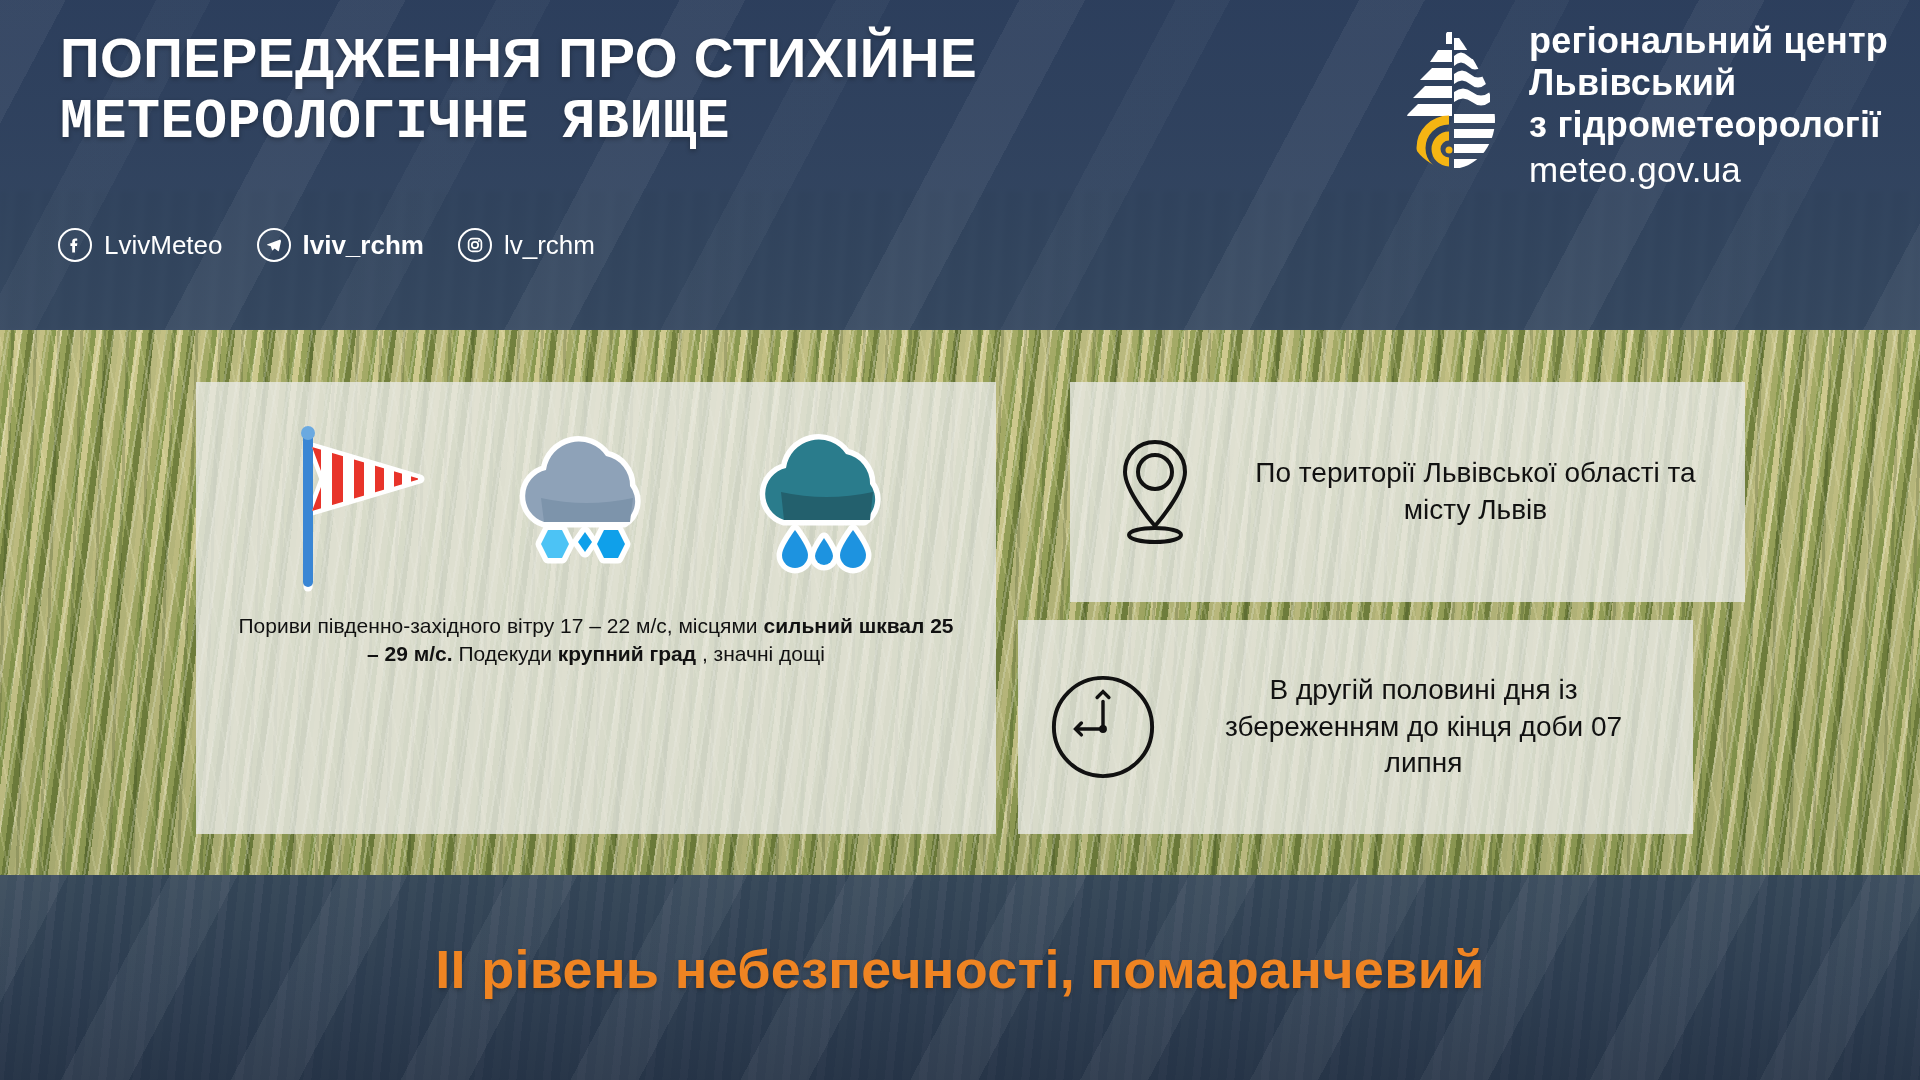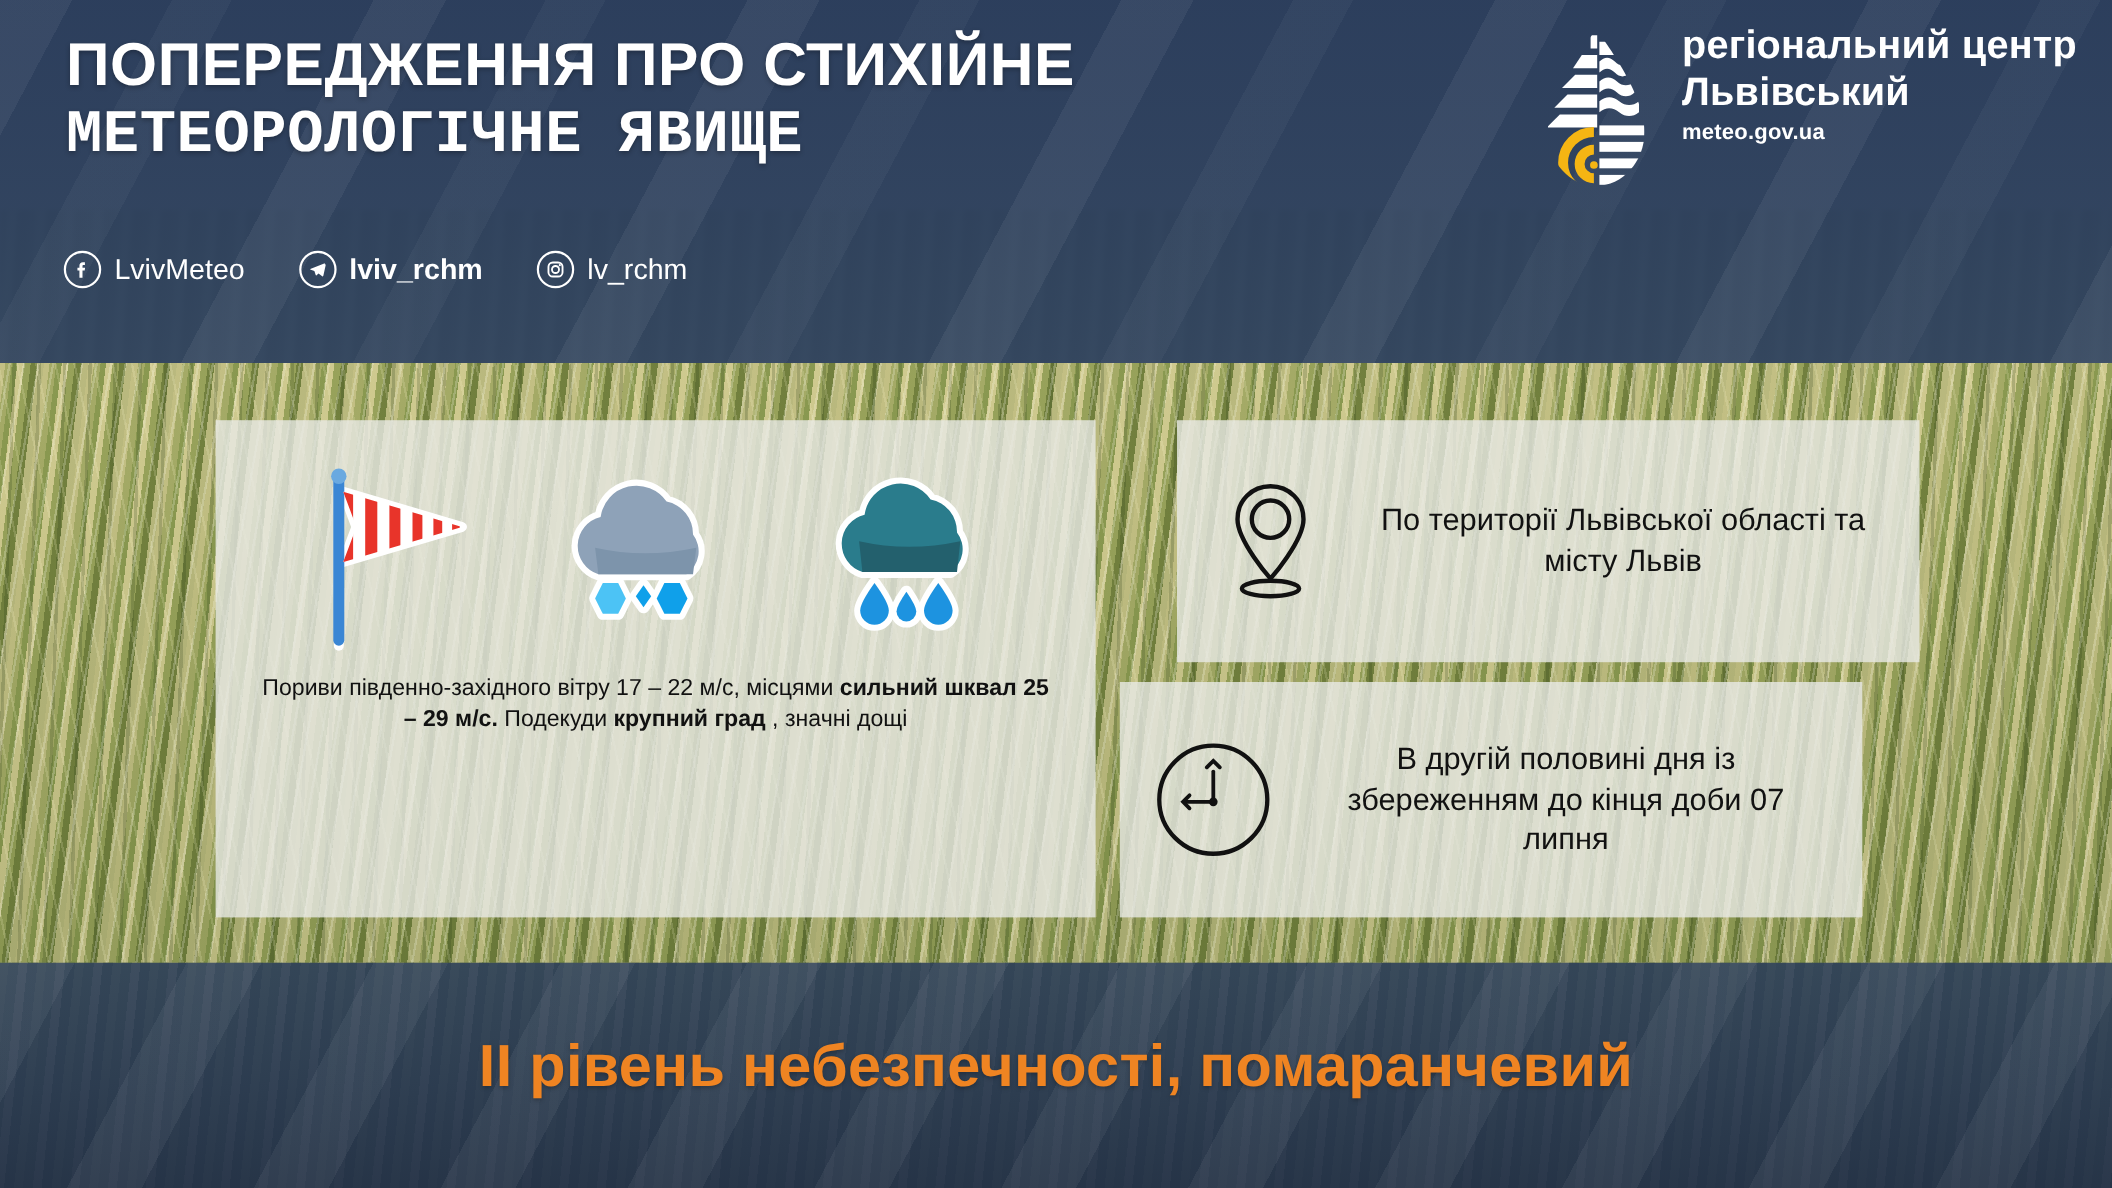--- a/index.html
+++ b/index.html
@@ -90,21 +90,21 @@
     position:absolute; left:60px; top:26px;
     color:#fff; font-size:55px; font-weight:bold;
     line-height:1.18; letter-spacing:0.5px;
     text-shadow:0 2px 5px rgba(0,0,0,0.30);
     width:1000px;
   }
   .title .l2 { display:block;font-family:Liberation Mono, monospace; }
 
   .socials {
     position:absolute; left:58px; top:228px;
-    display:flex; align-items:center; gap:49px;
+    display:flex; align-items:center; gap:34px;
   }
   .social { display:flex; align-items:center; gap:12px; }
   .social .glyph {
     width:34px; height:34px; border-radius:50%;
     border:2px solid #ffffff;
     display:flex; align-items:center; justify-content:center;
     color:#fff;
   }
   .social .sname { color:#fff; font-size:26px; }
   .social .sname.bold { font-weight:bold; }
@@ -114,21 +114,21 @@
     position:absolute; right:32px; top:20px;
     display:flex; align-items:flex-start; gap:26px;
   }
   .logo-mark { width:104px; height:150px; flex:0 0 auto; margin-top:4px; }
   .logo-text { color:#fff; }
   .logo-text .ln {
     display:block; font-size:36px; font-weight:bold;
     line-height:1.16; letter-spacing:0.2px; white-space:nowrap;
   }
   .logo-text .site {
-    display:block; font-size:20px; font-weight:bold;
+    display:block; font-size:35px; font-weight:normal;
     line-height:1.2; margin-top:4px; letter-spacing:0.2px;
   }
 
   
   .middle { position:absolute; left:0; top:330px; width:1920px; height:545px; overflow:hidden; }
 
   .card {
     position:absolute;
     background:rgba(233,234,230,0.80);
     color:#111;
@@ -276,20 +276,21 @@
                 <path d="M50 112 a13 13 0 0 0 -13 13 a13 13 0 0 0 13 13"></path>
               </g>
               <circle cx="50" cy="126" r="3.5" fill="#f5b513"></circle>
             </g>
           </svg>
         </span>
 
         <span class="logo-text">
           <span class="ln">регіональний центр</span>
           <span class="ln">Львівський</span>
+          <span class="ln">з гідрометеорології</span>
           <span class="site">meteo.gov.ua</span>
         </span>
 
       </div>
 
     </div>
   </div>
 
   <div class="middle">
 

